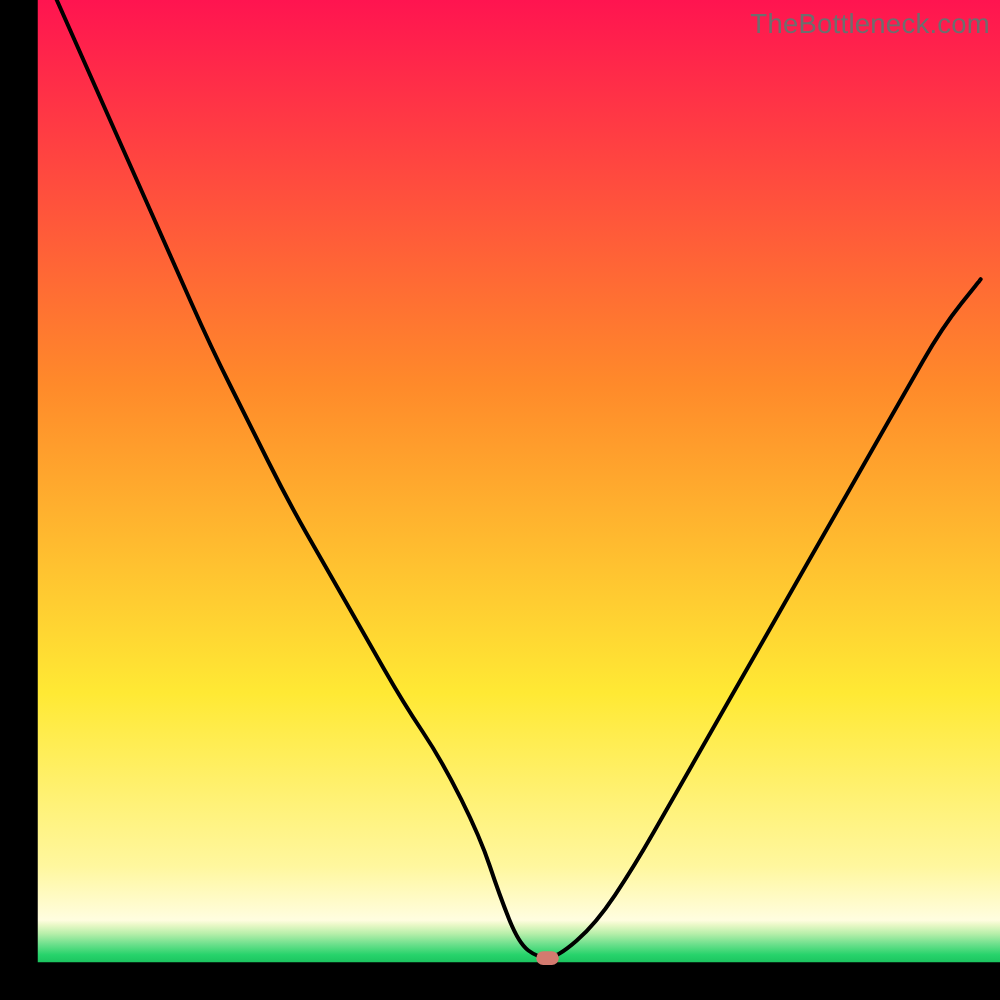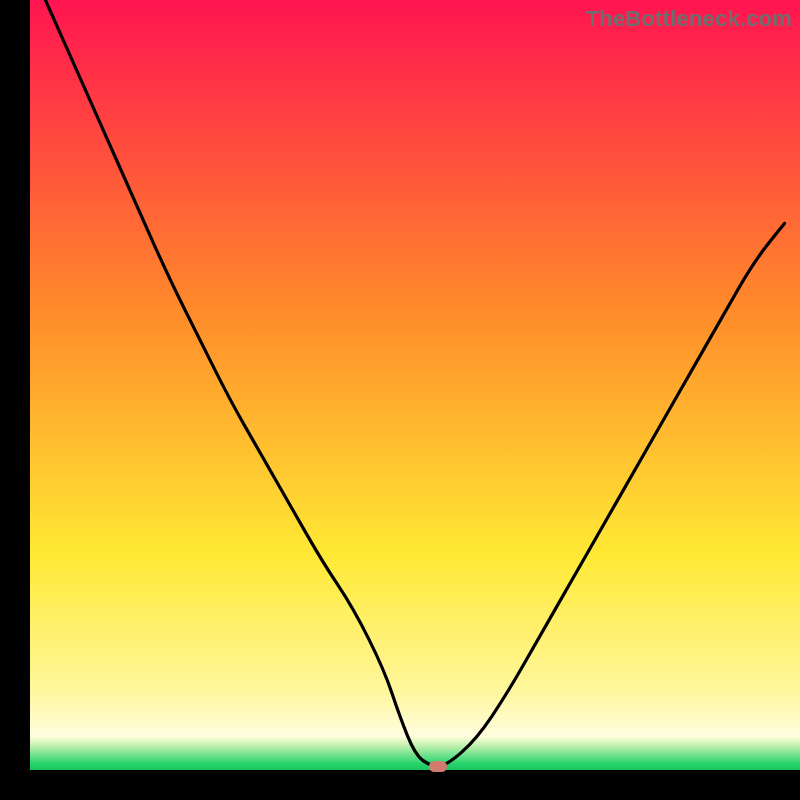--- a/index.html
+++ b/index.html
@@ -30,21 +30,21 @@
     top: 0;
     width: 100%;
     height: 100%;
   }
   .watermark {
     position: absolute;
     top: 6px;
     right: 8px;
     color: #6e6e6e;
     font-size: 22px;
-    font-weight: 700;
+    font-weight: 400;
     letter-spacing: 0.2px;
     z-index: 5;
   }
   .curve-svg {
     position: absolute;
     left: 0;
     top: 0;
     width: 100%;
     height: 100%;
     z-index: 3;

